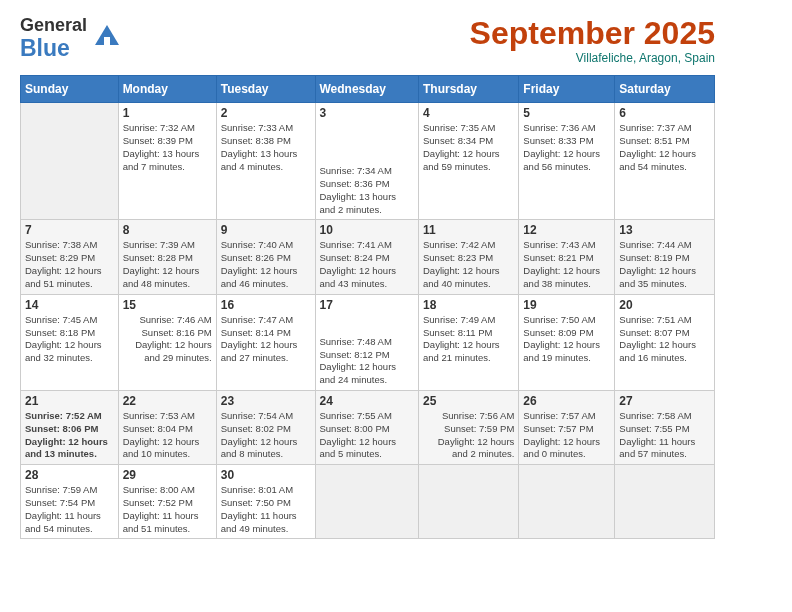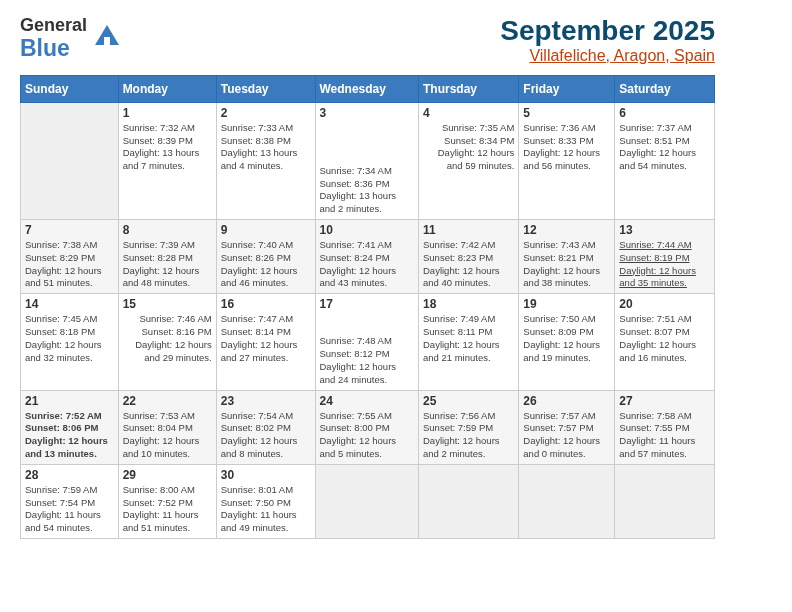--- a/index.html
+++ b/index.html
@@ -35,29 +35,28 @@
     .logo-icon {
       width: 28px;
       height: 28px;
       margin-left: 2px;
       margin-top: -4px;
     }
     .title-block {
       text-align: right;
     }
     .month-title {
-      font-size: 28px;
+      font-size: 32px;
       font-weight: bold;
-      color: #0c4a6e;
+      color: #c2410c;
       line-height: 1.1;
     }
     .subtitle {
-      font-size: 16px;
-      color: #c2410c;
-      text-decoration: underline;
+      font-size: 12px;
+      color: #0f766e;
     }
     .calendar {
       width: 100%;
       border-collapse: collapse;
       font-size: 10px;
     }
     .calendar thead th {
       background: #3a7abf;
       color: #fff;
       padding: 6px 4px;
@@ -149,21 +148,21 @@
           </td>
           <td>
             <div class="day-number">3</div>
             <div class="day-info" style="white-space: pre-line; margin-top: 45px;">Sunrise: 7:34 AM
 Sunset: 8:36 PM
 Daylight: 13 hours
 and 2 minutes.</div>
           </td>
           <td>
             <div class="day-number">4</div>
-            <div class="day-info" style="white-space: pre-line; text-align: right;">Sunrise: 7:35 AM
+            <div class="day-info" style="white-space: pre-line;">Sunrise: 7:35 AM
 Sunset: 8:34 PM
 Daylight: 12 hours
 and 59 minutes.</div>
           </td>
           <td>
             <div class="day-number">5</div>
             <div class="day-info" style="white-space: pre-line;">Sunrise: 7:36 AM
 Sunset: 8:33 PM
 Daylight: 12 hours
 and 56 minutes.</div>
@@ -214,21 +213,21 @@
           </td>
           <td>
             <div class="day-number">12</div>
             <div class="day-info" style="white-space: pre-line;">Sunrise: 7:43 AM
 Sunset: 8:21 PM
 Daylight: 12 hours
 and 38 minutes.</div>
           </td>
           <td>
             <div class="day-number">13</div>
-            <div class="day-info" style="white-space: pre-line; text-decoration: underline;">Sunrise: 7:44 AM
+            <div class="day-info" style="white-space: pre-line;">Sunrise: 7:44 AM
 Sunset: 8:19 PM
 Daylight: 12 hours
 and 35 minutes.</div>
           </td>
         </tr>
         <tr>
           <td>
             <div class="day-number">14</div>
             <div class="day-info" style="white-space: pre-line;">Sunrise: 7:45 AM
 Sunset: 8:18 PM
@@ -302,21 +301,21 @@
           </td>
           <td>
             <div class="day-number">24</div>
             <div class="day-info" style="white-space: pre-line;">Sunrise: 7:55 AM
 Sunset: 8:00 PM
 Daylight: 12 hours
 and 5 minutes.</div>
           </td>
           <td>
             <div class="day-number">25</div>
-            <div class="day-info" style="white-space: pre-line;">Sunrise: 7:56 AM
+            <div class="day-info" style="white-space: pre-line; text-align: right;">Sunrise: 7:56 AM
 Sunset: 7:59 PM
 Daylight: 12 hours
 and 2 minutes.</div>
           </td>
           <td>
             <div class="day-number">26</div>
             <div class="day-info" style="white-space: pre-line;">Sunrise: 7:57 AM
 Sunset: 7:57 PM
 Daylight: 12 hours
 and 0 minutes.</div>

